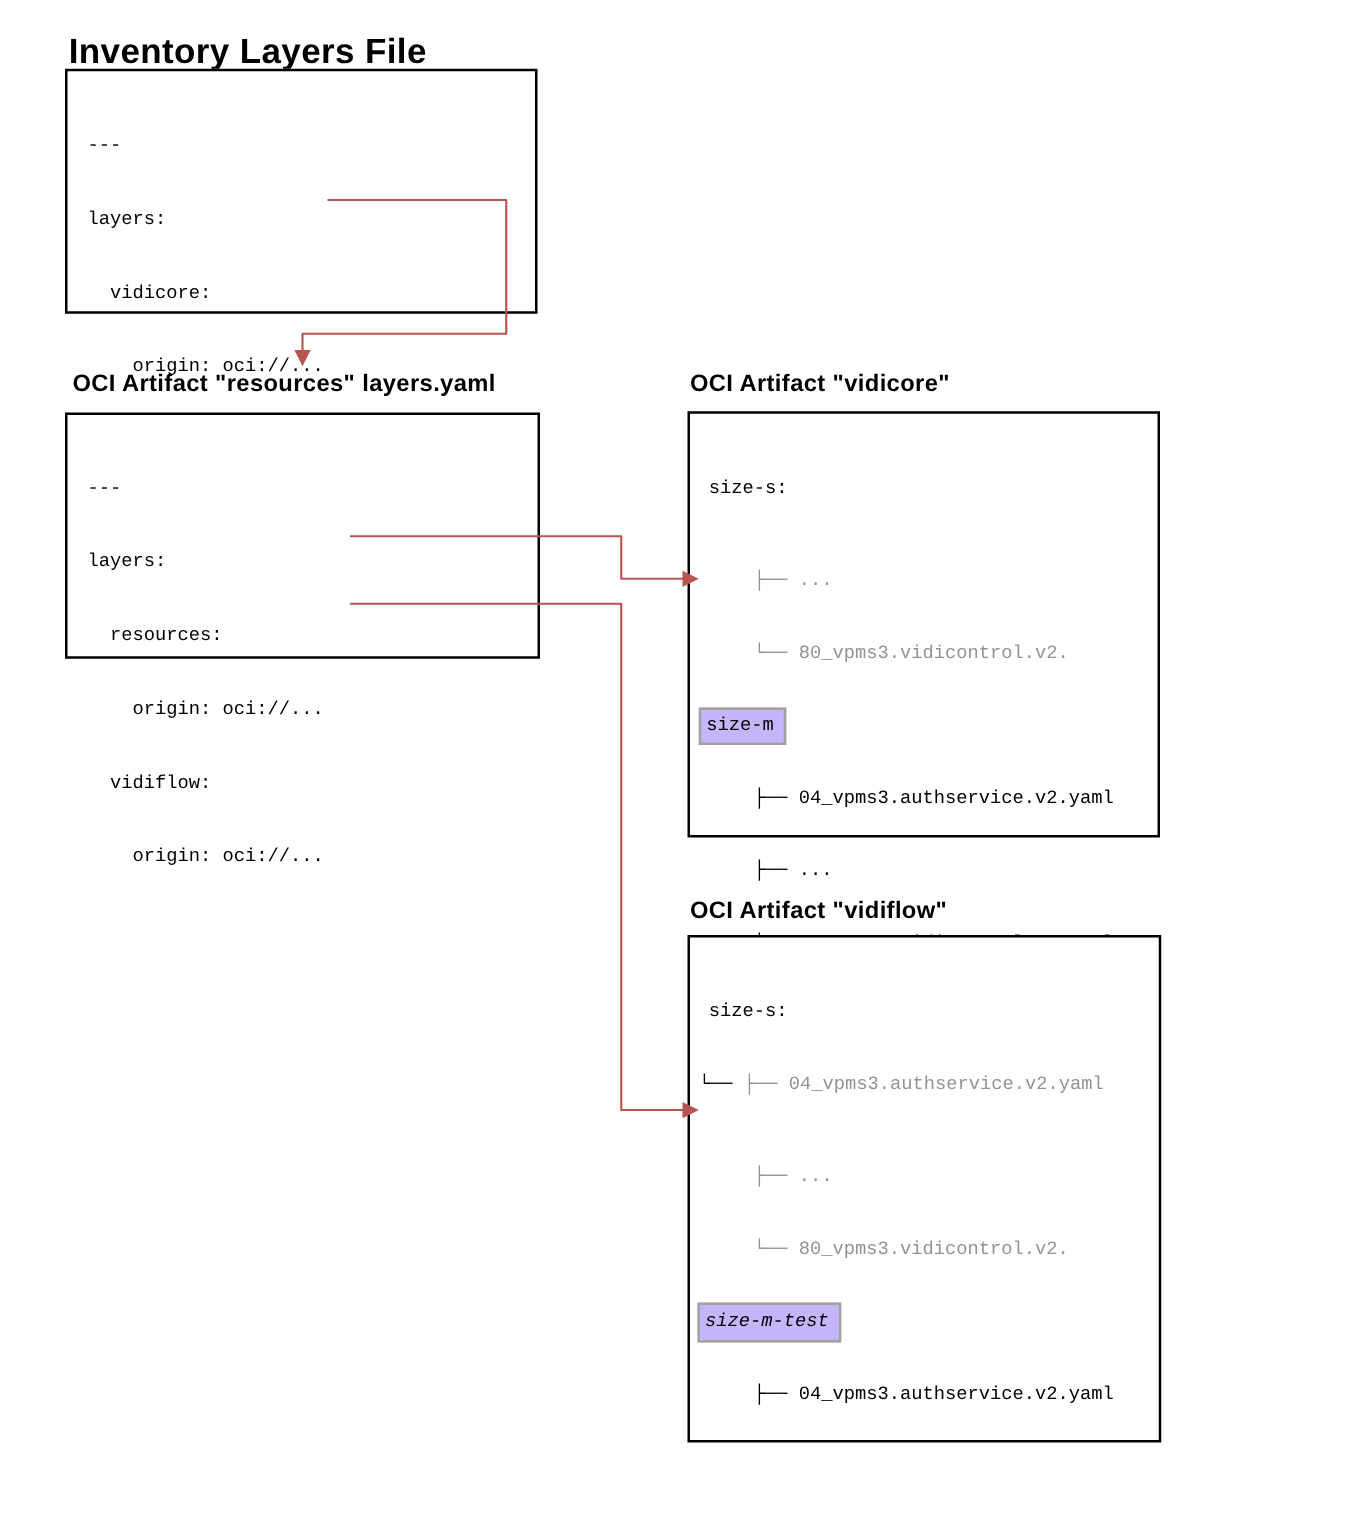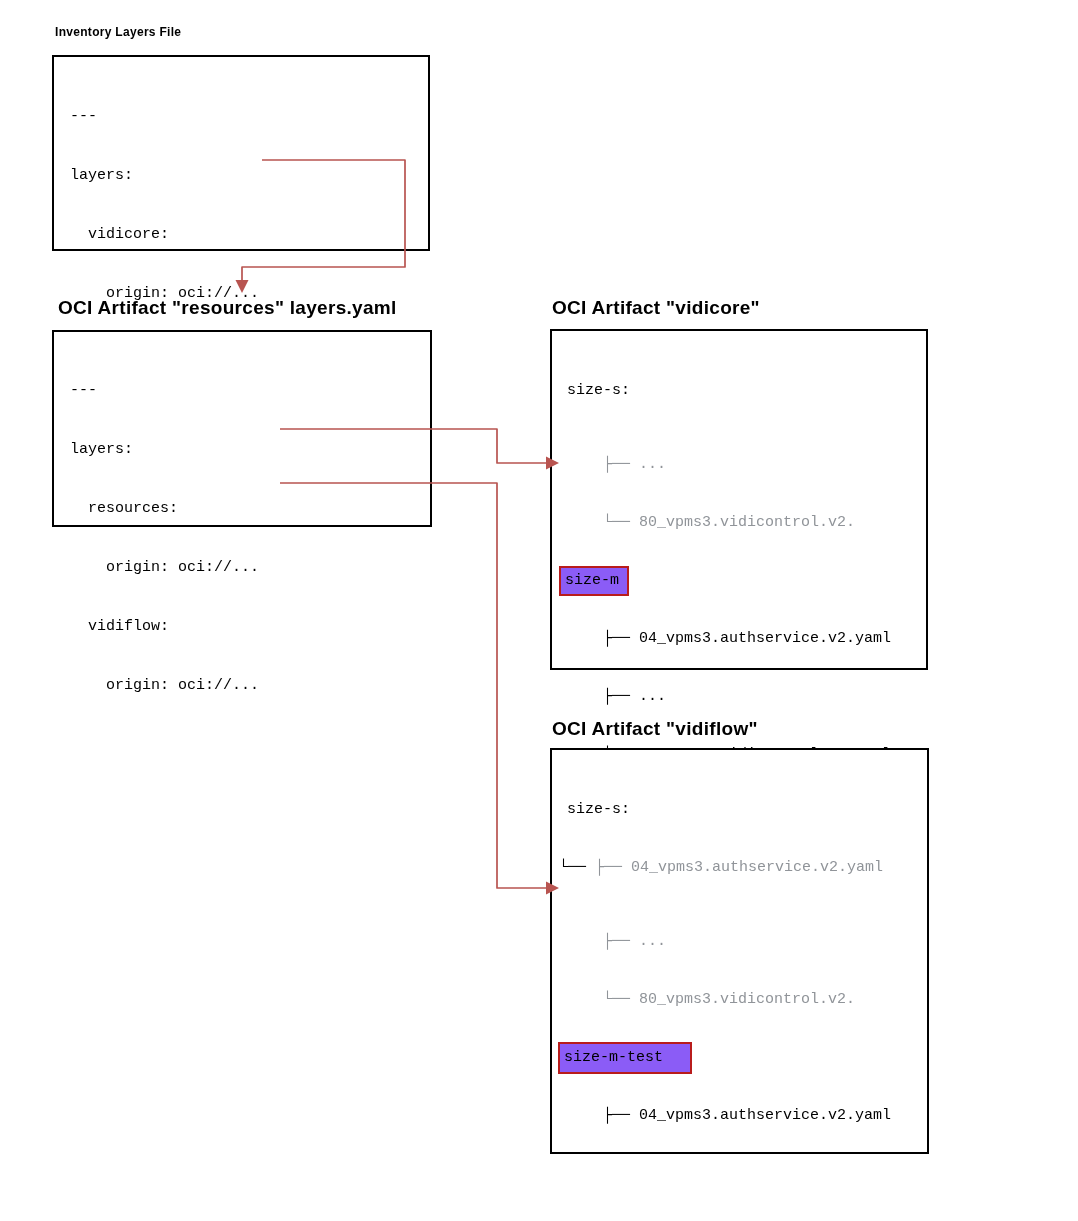--- a/index.html
+++ b/index.html
@@ -11,21 +11,21 @@
     overflow:hidden;
   }
   .title {
     position:absolute;
     font-weight:700;
     font-size:19px;
     color:#000;
     letter-spacing:0.3px;
     white-space:nowrap;
   }
-  #t1 { left:55px;  top:25px;  font-size:12px; }
+  #t1 { left:55px;  top:25px;  font-size:28px; }
   #t2 { left:58px;  top:297px; }
   #t3 { left:552px; top:297px; }
   #t4 { left:552px; top:718px; }
 
   .box {
     position:absolute;
     border:2px solid #000;
     background:#fff;
     box-sizing:border-box;
     z-index:1;
@@ -45,26 +45,26 @@
   #b2 .code { padding:12px 0 0 16px; }
   .yaml .cl { height:25px; line-height:25px; }
   .tree .code { padding:14px 0 0 15px; }
   .tree .cl { height:24px; line-height:24px; }
   .gap { margin-top:16px; }
   .gray { color:#909499; }
   .conn { font-weight:700; margin-left:-8px; }
 
   .hl {
     display:inline-block;
-    background:#8b5cf6;
-    border:2px solid #b91c1c;
+    background:#c4b5fd;
+    border:2px solid #a3a3a3;
   }
   #hl-folder       { padding:1px 20px 1px 6px; margin:-4px 0 -4px 2px; }
   #hl-size-m       { padding:1px 8px  1px 4px; margin:-4px 0 -4px -8px; }
-  #hl-size-m-test  { padding:2px 27px 2px 4px; margin:-5px 0 -5px -9px; }
+  #hl-size-m-test  { padding:2px 8px 2px 4px; margin:-5px 0 -5px -9px;font-style:italic; }
 
   svg.arrows {
     position:absolute; left:0; top:0;
     width:1078px; height:1221px;
     z-index:10;
     pointer-events:none;
   }
   .arrow-line { stroke:#b85450; stroke-width:1.7; fill:none; stroke-linejoin:round; }
   .arrow-head { fill:#b85450; stroke:none; }
 </style>

